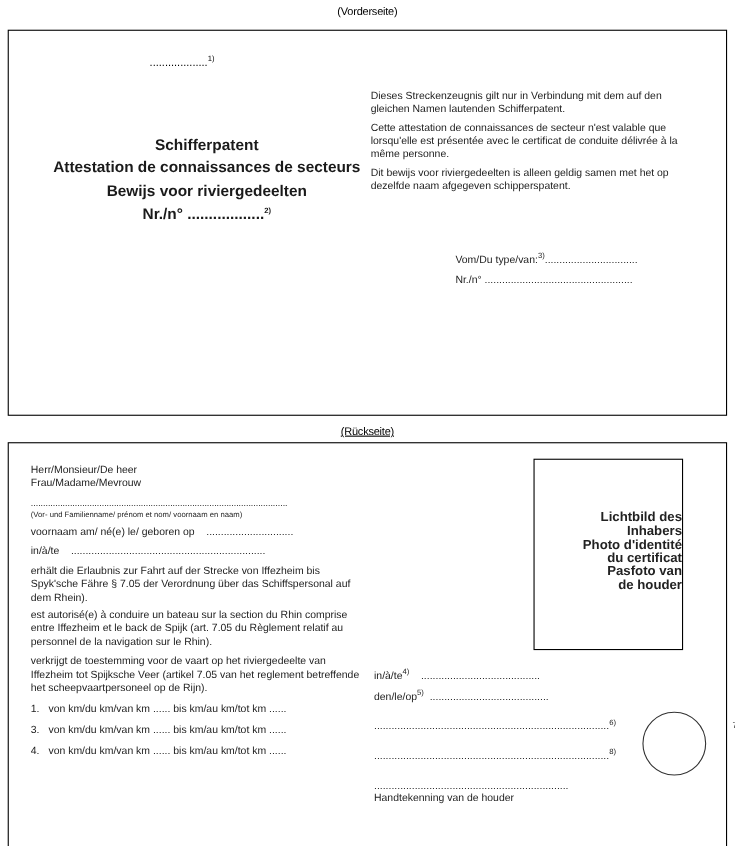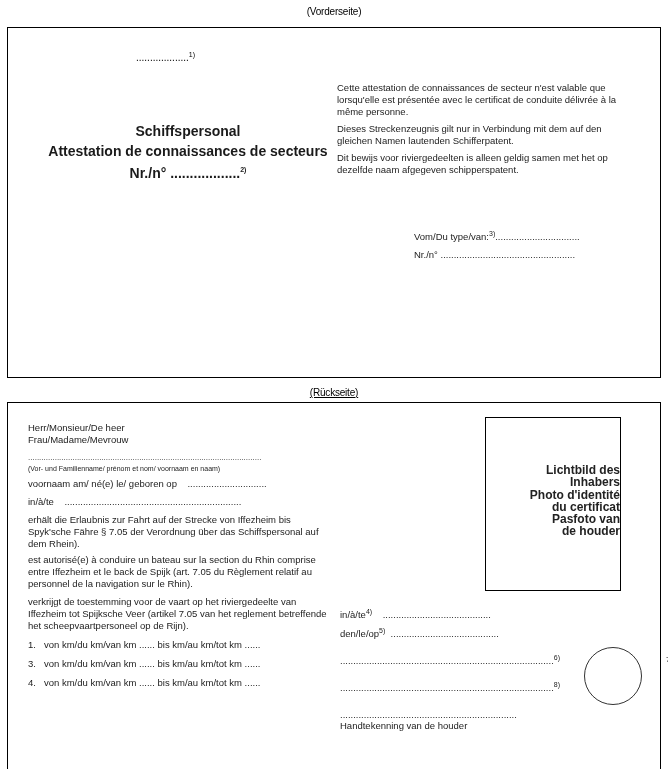--- a/index.html
+++ b/index.html
@@ -38,31 +38,32 @@
 <body>
 
 <div class="side-label" style="top:6px;">(Vorderseite)</div>
 
 <div class="card" id="front">
   <div class="abs f-dots">
     <span>...................</span><sup>1)</sup>
   </div>
 
   <div class="abs title-block">
-    <div class="t1">Schiffspersonal</div>
+    <div class="t1">Schifferpatent</div>
     <div class="t2">Attestation de connaissances de secteurs</div>
+    <div class="t3">Bewijs voor riviergedeelten</div>
     <div class="t4">
       <span>Nr./n°</span>
       <span>..................</span><sup>2)</sup>
     </div>
   </div>
 
   <div class="abs notice">
+    <p>Dieses Streckenzeugnis gilt nur in Verbindung mit dem auf den gleichen Namen lautenden Schifferpatent.</p>
     <p>Cette attestation de connaissances de secteur n'est valable que lorsqu'elle est présentée avec le certificat de conduite délivrée à la même personne.</p>
-    <p>Dieses Streckenzeugnis gilt nur in Verbindung mit dem auf den gleichen Namen lautenden Schifferpatent.</p>
     <p>Dit bewijs voor riviergedeelten is alleen geldig samen met het op dezelfde naam afgegeven schipperspatent.</p>
   </div>
 
   <div class="abs type-line">
     <span>Vom/Du type/van:</span><sup>3)</sup><span>................................</span>
   </div>
   <div class="abs nr-line">
     <span>Nr./n°</span>
     <span>...................................................</span>
   </div>

